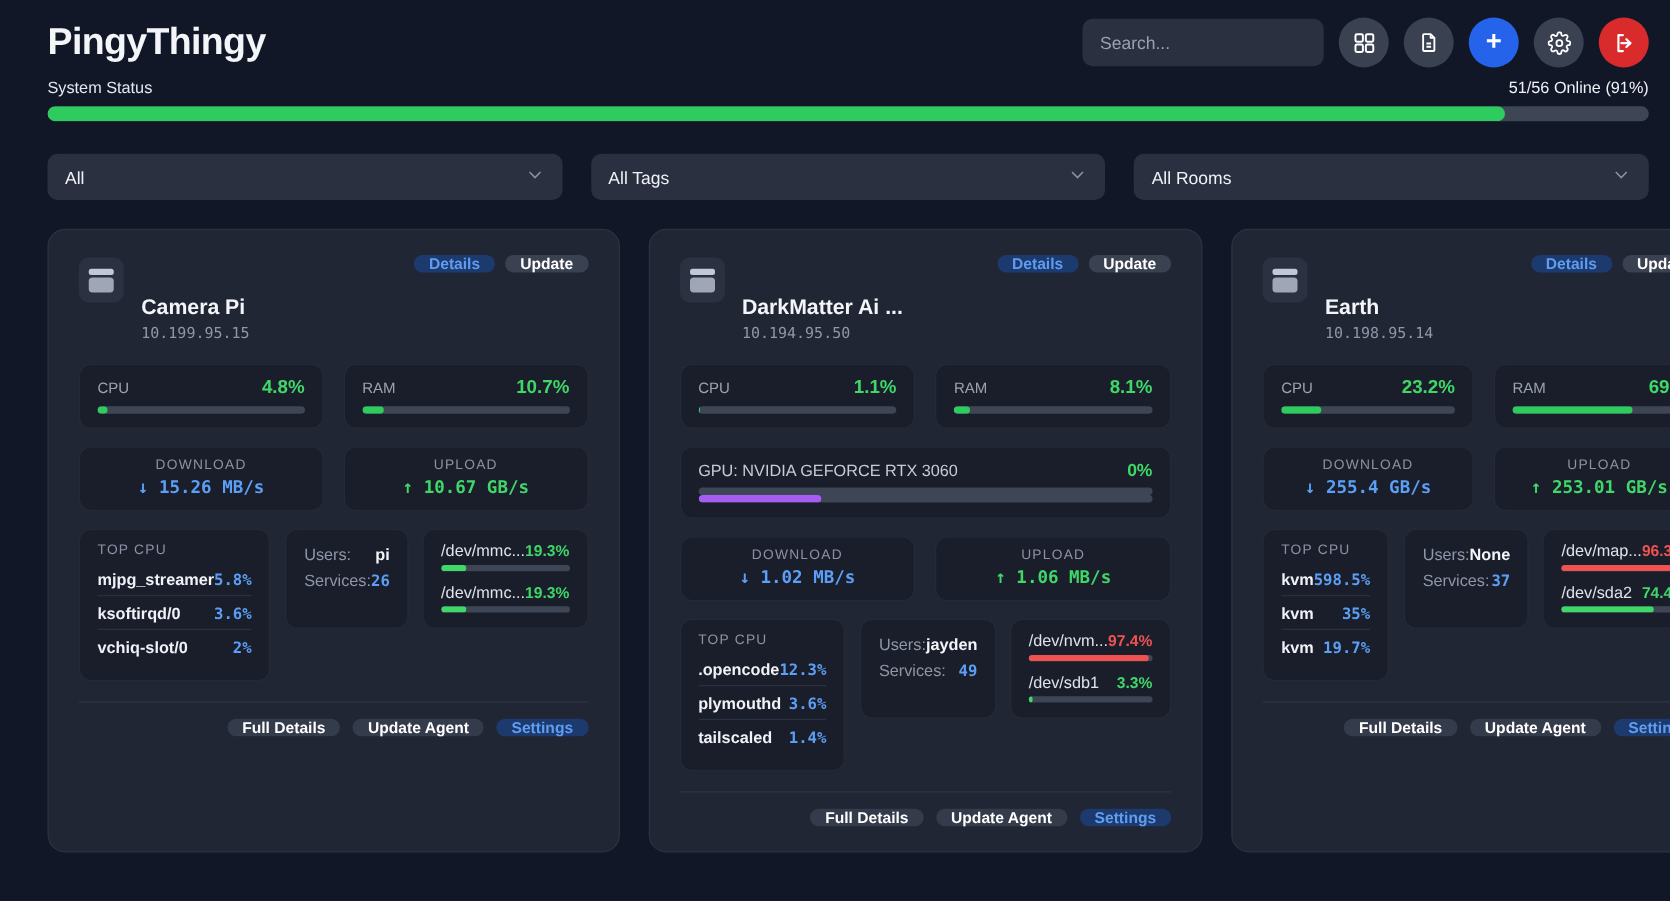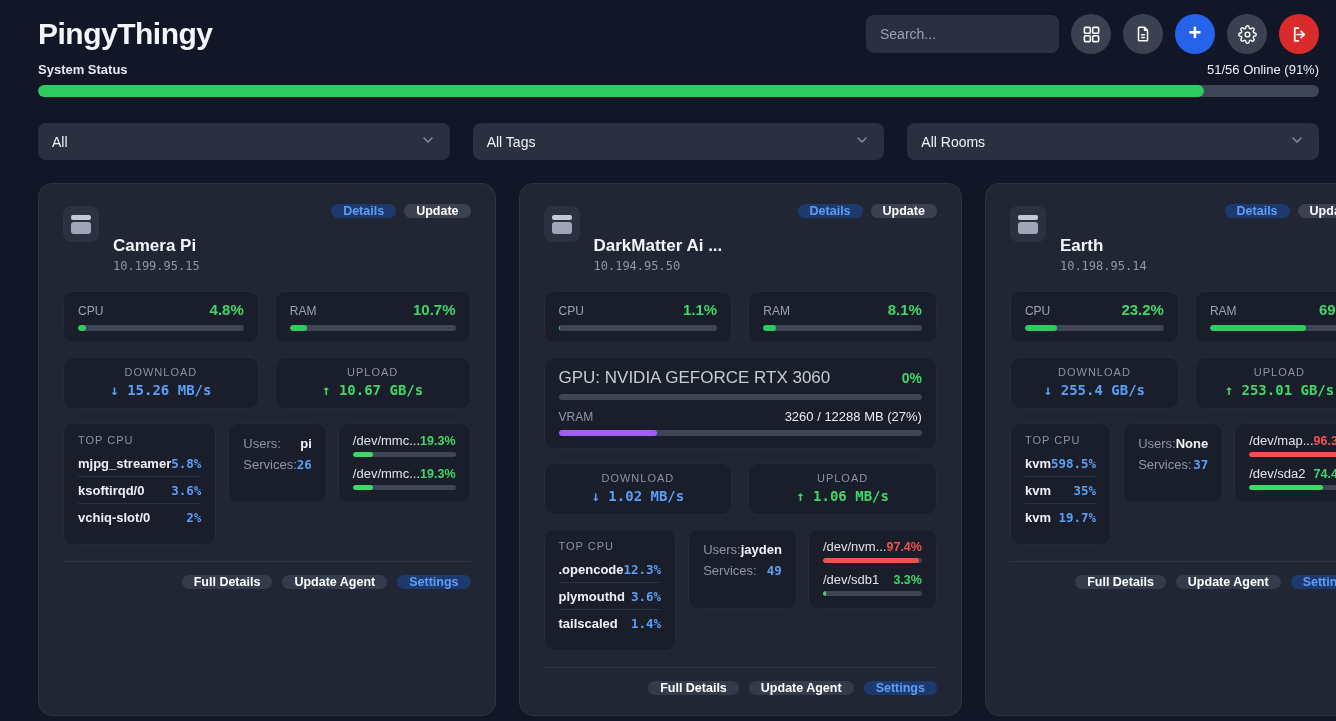--- a/index.html
+++ b/index.html
@@ -28,21 +28,21 @@
     display:flex; align-items:center; justify-content:center; background:#3a4150; color:#fff;
     flex:0 0 auto;
   }
   .icon-btn.blue { background:#2563eb; }
   .icon-btn.red  { background:#d92b2b; }
   .icon-btn svg { display:block; }
   .plus-glyph { font-size:22px; font-weight:700; line-height:1; margin-top:-2px; }
 
   
   .status-row { display:flex; align-items:flex-end; justify-content:space-between; margin-top:6px; }
-  .status-label { font-size:13px; color:#e4e8f0;font-weight:bold; }
+  .status-label { font-size:13px; color:#e4e8f0; }
   .status-online { font-size:13px; color:#eef1f7; }
   .status-track { margin-top:8px; height:12px; background:#3e4554; border-radius:6px; overflow:hidden; }
   .status-fill { height:100%; background:#2ecc5e; border-radius:6px; }
 
   
   .filters { display:grid; grid-template-columns:repeat(3,1fr); gap:23px; margin-top:26px; }
   .select {
     height:37px; background:#2a3040; border-radius:8px; display:flex; align-items:center;
     justify-content:space-between; padding:0 14px; font-size:14px; color:#f0f2f7; cursor:pointer;
   }
@@ -76,21 +76,21 @@
   .stat-panel { padding:9px 14px 11px; }
   .stat-top { display:flex; align-items:baseline; justify-content:space-between; margin-bottom:7px; }
   .stat-label { font-size:12px; color:#9aa2b1; }
   .stat-value { font-size:15px; font-weight:800; color:#3fd768; }
   .bar { height:6px; background:#3e4554; border-radius:4px; overflow:hidden; }
   .bar-fill { height:100%; background:#2ecc5e; border-radius:4px; }
   .bar-fill.purple { background:#a65df5; }
 
   .gpu-panel { padding:10px 14px 12px; margin-bottom:14px; }
   .gpu-row { display:flex; align-items:baseline; justify-content:space-between; margin-bottom:6px; }
-  .gpu-label { font-size:17px; color:#c6cbd6; }
+  .gpu-label { font-size:13px; color:#c6cbd6; }
   .gpu-value { font-size:14px; font-weight:800; color:#3fd768; }
   .vram-row { display:flex; align-items:baseline; justify-content:space-between; margin:9px 0 6px; }
   .vram-label { font-size:12px; color:#8e96a8; }
   .vram-value { font-size:13px; color:#e8ebf2; }
 
   .net-grid { display:grid; grid-template-columns:1fr 1fr; gap:16px; margin-bottom:14px; }
   .net-panel { padding:8px 10px 10px; text-align:center; }
   .net-label { font-size:11px; letter-spacing:1px; color:#8b92a5; margin-bottom:4px; }
   .net-value { font-size:14px; font-weight:700; }
   .net-value.down { color:#5c9ff6; }
@@ -355,24 +355,20 @@
       </div>
 
       <div class="panel gpu-panel">
         <div class="gpu-row">
           <span class="gpu-label">GPU: NVIDIA GEFORCE RTX 3060</span>
           <span class="gpu-value">0%</span>
         </div>
         <div class="bar">
             <div class="bar-fill" style="width: 0%;"></div>
           </div>
-        <div class="vram-row">
-          <span class="vram-label">VRAM</span>
-          <span class="vram-value">3260 / 12288 MB (27%)</span>
-        </div>
         <div class="bar">
             <div class="bar-fill purple" style="width: 27%;"></div>
           </div>
       </div>
 
       <div class="net-grid">
         <div class="panel net-panel">
           <div class="net-label">DOWNLOAD</div>
           <div class="net-value down mono">↓ 1.02 MB/s</div>
         </div>

